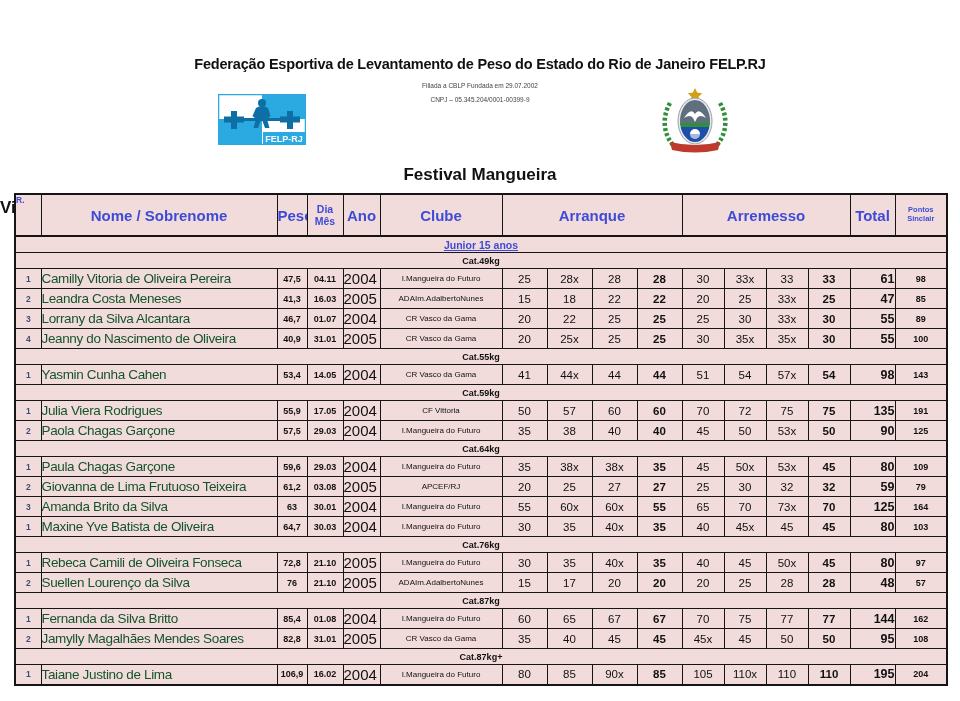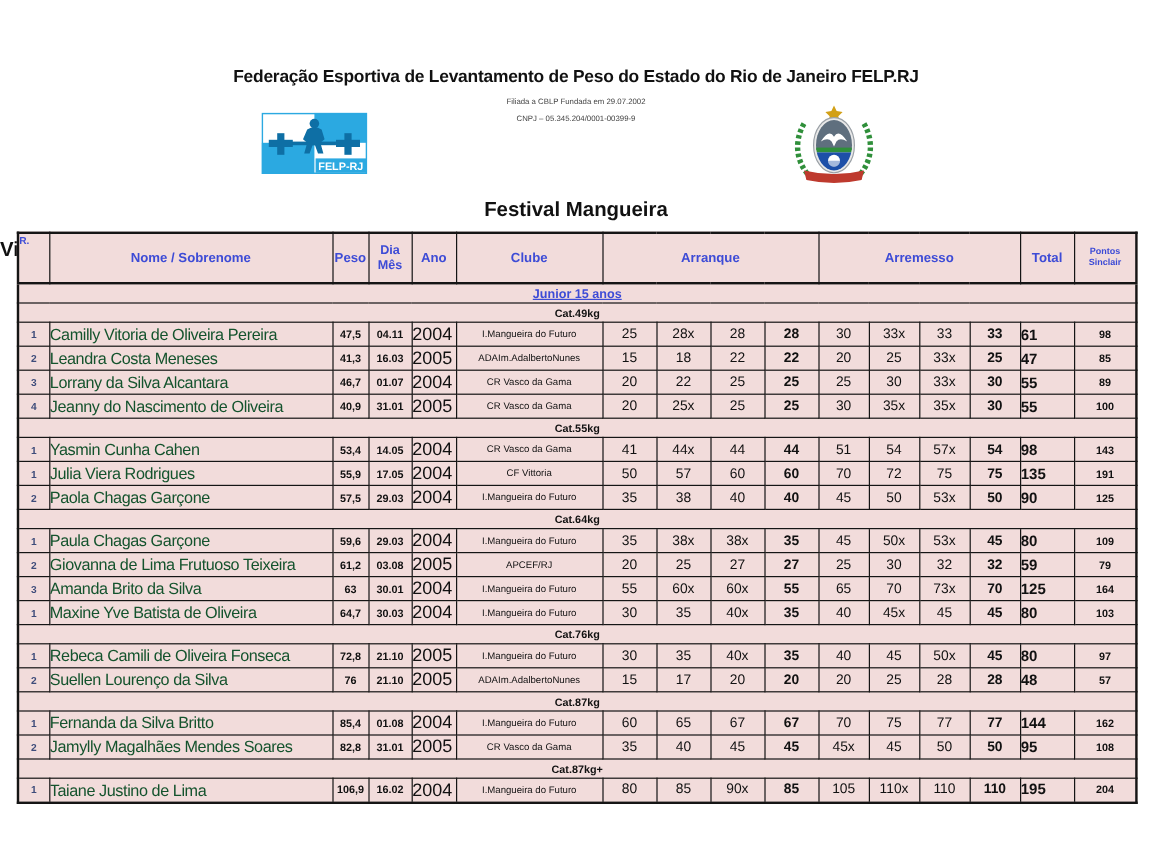--- a/index.html
+++ b/index.html
@@ -21,21 +21,21 @@
 
   
   table#results {
     position:absolute; top:193px; left:14px; width:932px;
     border-collapse:collapse; table-layout:fixed;
     background:#F2DCDB; border:2px solid #151515;
   }
   #results th, #results td { border:1px solid #151515; padding:0; overflow:hidden; }
 
   thead th {
-    height:40px; color:#3D4BD6; font-weight:bold; font-size:11px;
+    height:40px; color:#3D4BD6; font-weight:bold; font-size:15px;
     text-align:center; white-space:nowrap; vertical-align:middle;
   }
   thead tr { border-bottom:2px solid #151515; }
   th.wrap { white-space:normal; line-height:1.15; }
   th.th-rank { font-size:8.5px; text-align:left; vertical-align:top; padding:2px 0 0 3px; }
   th.th-dia { font-size:10.5px; }
   th.th-sinclair { font-size:7.5px; }
   th.th-arranque { border-right:2px solid #151515;margin-left:41px; }
   th.th-total { border-left:2px solid #151515; border-right:2px solid #151515; }
 
@@ -50,21 +50,21 @@
   tr.data-row { height:20px; }
   tr.data-row td { vertical-align:middle; background:#F2DCDB; }
 
   td.rank   { font-size:8.5px; text-align:center; color:#3E4C7A; vertical-align:top; padding-top:2px; font-weight:bold; }
   td.name   { font-size:13.5px; letter-spacing:-0.35px; padding-left:4px; white-space:nowrap; color:#14532d; }
   td.num    { font-size:9px;  font-weight:bold; text-align:center; }
   td.year   { font-size:15px; text-align:left; }
   td.clube  { font-size:8px;  text-align:center; white-space:nowrap; }
   td.lift   { font-size:11.5px; text-align:center; }
   td.best   { font-weight:bold; border-left:2px solid #151515; border-right:2px solid #151515; }
-  td.total  { font-size:12.5px; font-weight:bold; text-align:left; border-right:2px solid #151515; }
+  td.total  { font-size:12.5px; font-weight:bold; text-align:right; border-right:2px solid #151515; }
   td.sinclair { font-size:9px; font-weight:bold; text-align:center; }
 </style>
 </head>
 <body>
 
 <div class="abs" id="federation">Federação Esportiva de Levantamento de Peso do Estado do Rio de Janeiro FELP.RJ</div>
 <div class="abs" id="affiliation">Filiada a CBLP Fundada em 29.07.2002</div>
 <div class="abs" id="cnpj">CNPJ – 05.345.204/0001-00399-9</div>
 
 <div class="abs" id="felp-logo">
@@ -237,20 +237,23 @@
         <td class="lift">44x</td>
         <td class="lift">44</td>
         <td class="lift best">44</td>
         <td class="lift">51</td>
         <td class="lift">54</td>
         <td class="lift">57x</td>
         <td class="lift best">54</td>
         <td class="total">98</td>
         <td class="sinclair">143</td>
       </tr>
+      <tr class="cat-row">
+        <td colspan="16">Cat.59kg</td>
+      </tr>
       <tr class="data-row">
         <td class="rank">1</td>
         <td class="name">Julia Viera Rodrigues</td>
         <td class="num">55,9</td>
         <td class="num">17.05</td>
         <td class="year">2004</td>
         <td class="clube">CF Vittoria</td>
         <td class="lift">50</td>
         <td class="lift">57</td>
         <td class="lift">60</td>

